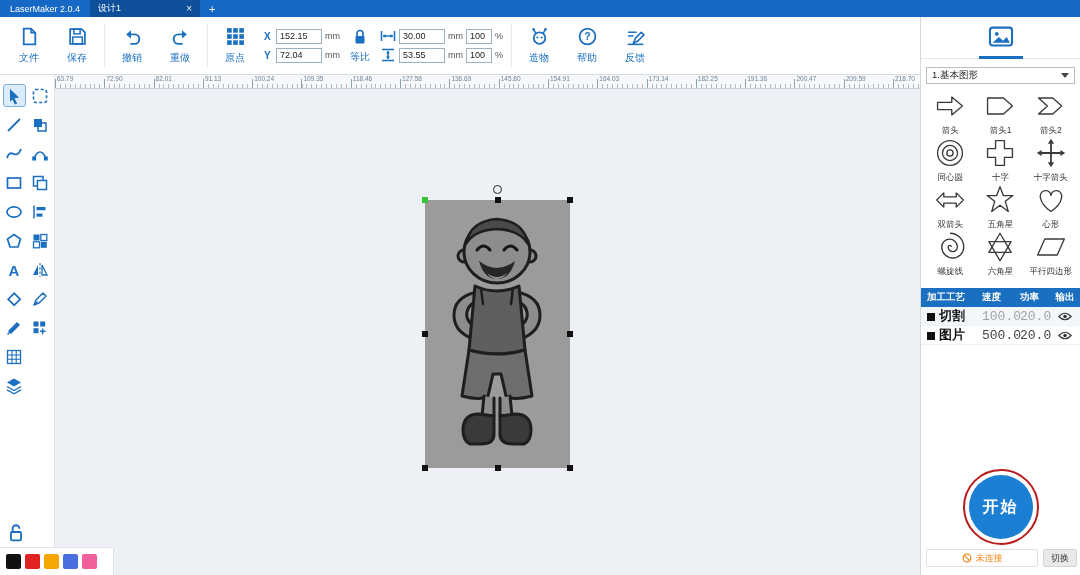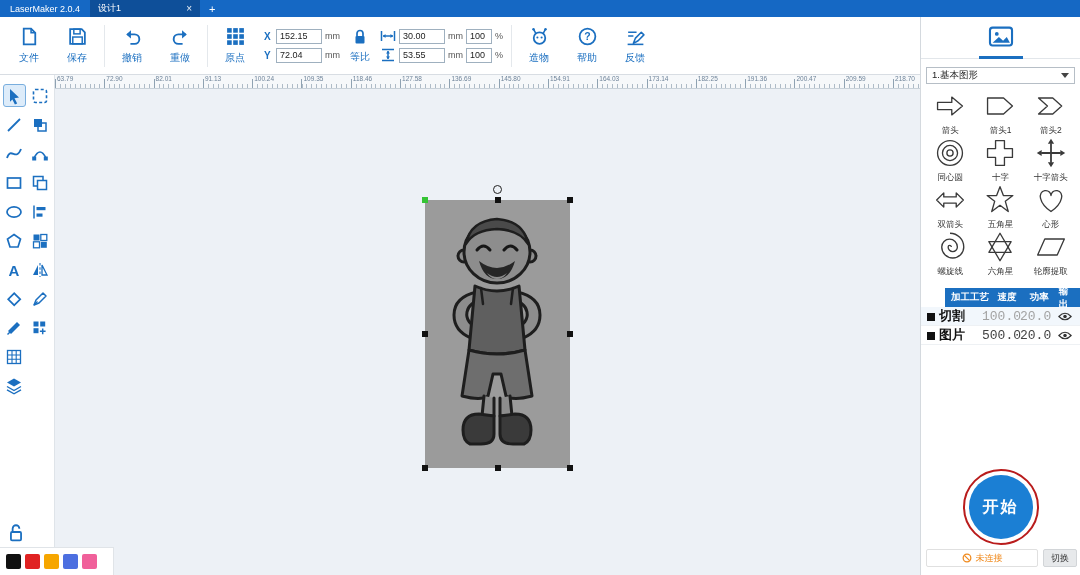--- a/index.html
+++ b/index.html
@@ -70,21 +70,21 @@
   .rp-header { height:42px; border-bottom:1px solid #e2e6ea; display:flex; align-items:center; justify-content:center; position:relative; }
   .rp-header svg { width:26px; height:21px; }
   .rp-tab-underline { position:absolute; left:50%; bottom:-1px; width:44px; margin-left:-22px; height:3px; background:#1b6fc0; }
   .rp-dropdown { margin:8px 5px 4px 5px; height:17px; border:1px solid #b6bec6; display:flex; align-items:center; justify-content:space-between; padding:0 5px; font-size:9.5px; background:#fff; }
   .caret { width:0; height:0; border-left:4px solid transparent; border-right:4px solid transparent; border-top:5px solid #444; }
   .shape-grid { display:grid; grid-template-columns:repeat(3,1fr); padding:2px 4px 6px 4px; }
   .shape-cell { display:flex; flex-direction:column; align-items:center; gap:1px; }
   .shape-ico svg { width:34px; height:32px; stroke:#3a3a3a; fill:none; stroke-width:1.5; stroke-linejoin:round; }
   .shape-label { font-size:8.5px; color:#333; }
   .proc-table { margin-top:4px; }
-  .proc-head { display:flex; background:#1b6fc0; color:#fff; height:19px; align-items:center; font-weight:bold; font-size:9.5px;margin-left:24px; }
+  .proc-head { display:flex; background:#1b6fc0; color:#fff; height:19px; align-items:center; font-weight:bold; font-size:9.5px; }
   .proc-row { display:flex; height:19px; align-items:center; border-bottom:1px solid #eef1f4; font-size:13px; }
   .proc-row.selected { background:#f2f7fc; }
   .c { padding:0 3px; }
   .col-name { width:58px; padding-left:6px; }
   .col-speed { width:38px; }
   .col-power { width:34px; }
   .col-out { width:28px; display:flex; justify-content:center; }
   .sw { display:inline-block; width:8px; height:8px; background:#111; margin-right:4px; vertical-align:-1px; }
   .proc-row .name { font-weight:bold; color:#111; }
   .proc-row.selected .val { color:#a3a3a3; }
@@ -539,21 +539,21 @@
         <span class="shape-ico"><svg viewBox="0 0 36 36">
             <path d="M18 2.5 L30.5 24 H5.5 Z"></path>
             <path d="M18 33.5 L5.5 12 H30.5 Z"></path>
           </svg></span>
         <span class="shape-label">六角星</span>
       </div>
       <div class="shape-cell">
         <span class="shape-ico"><svg viewBox="0 0 36 36">
             <path d="M11 9 H33 L25 27 H3 Z"></path>
           </svg></span>
-        <span class="shape-label">轮廓提取</span>
+        <span class="shape-label">平行四边形</span>
       </div>
     </div>
 
   <div class="proc-table">
     <div class="proc-head">
         <span class="c col-name">加工工艺</span>
         <span class="c col-speed">速度</span>
         <span class="c col-power">功率</span>
         <span class="c col-out">输出</span>
       </div>

